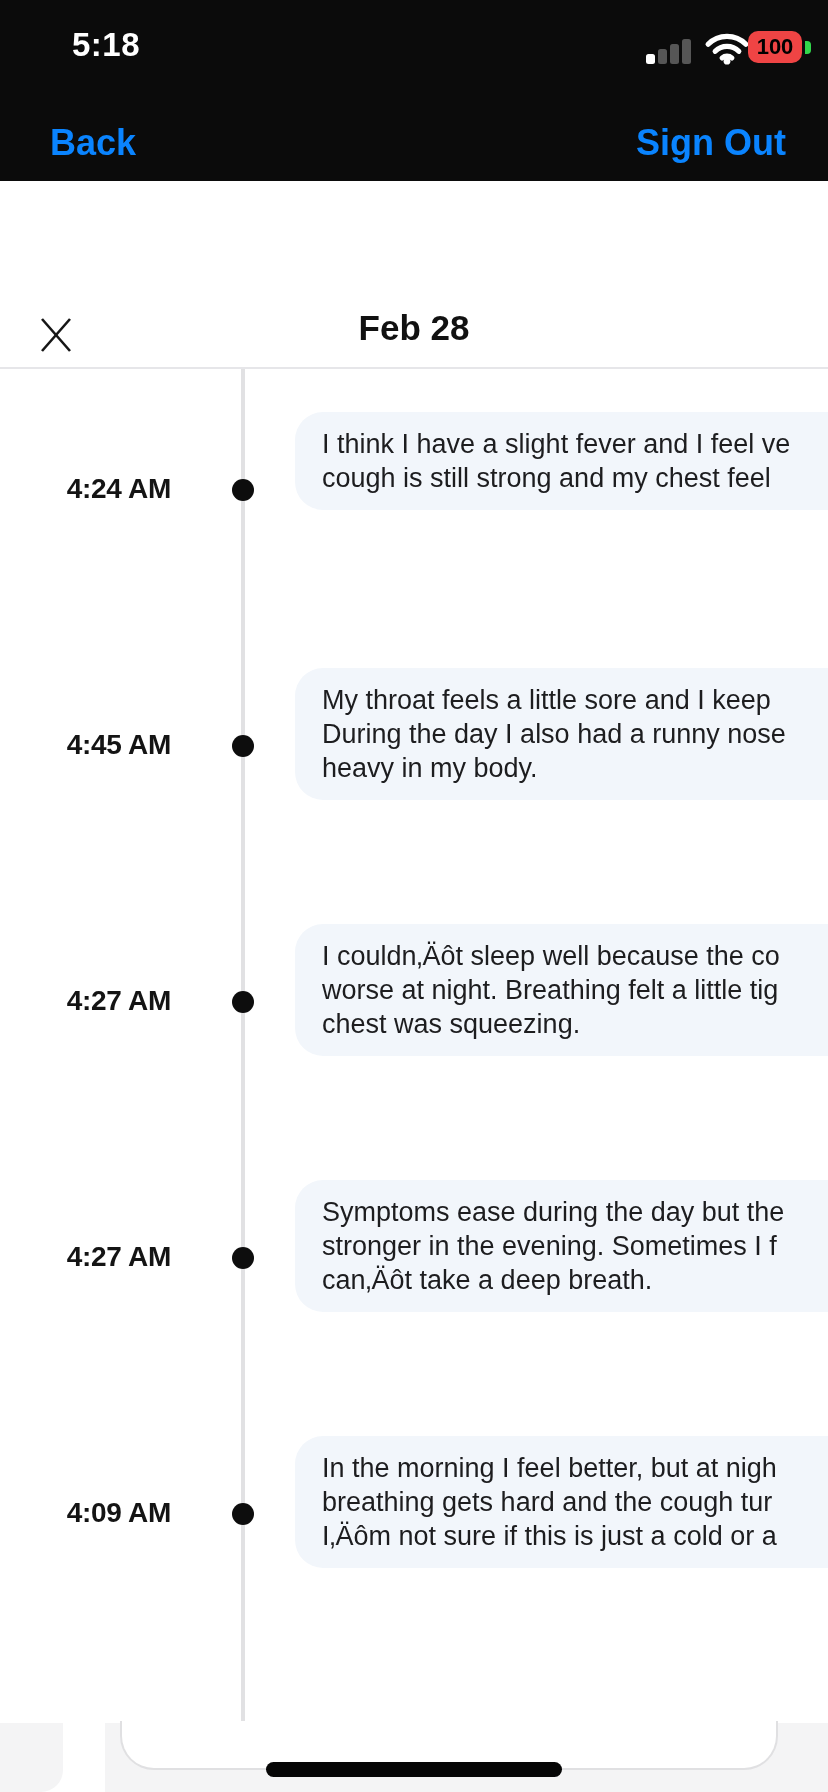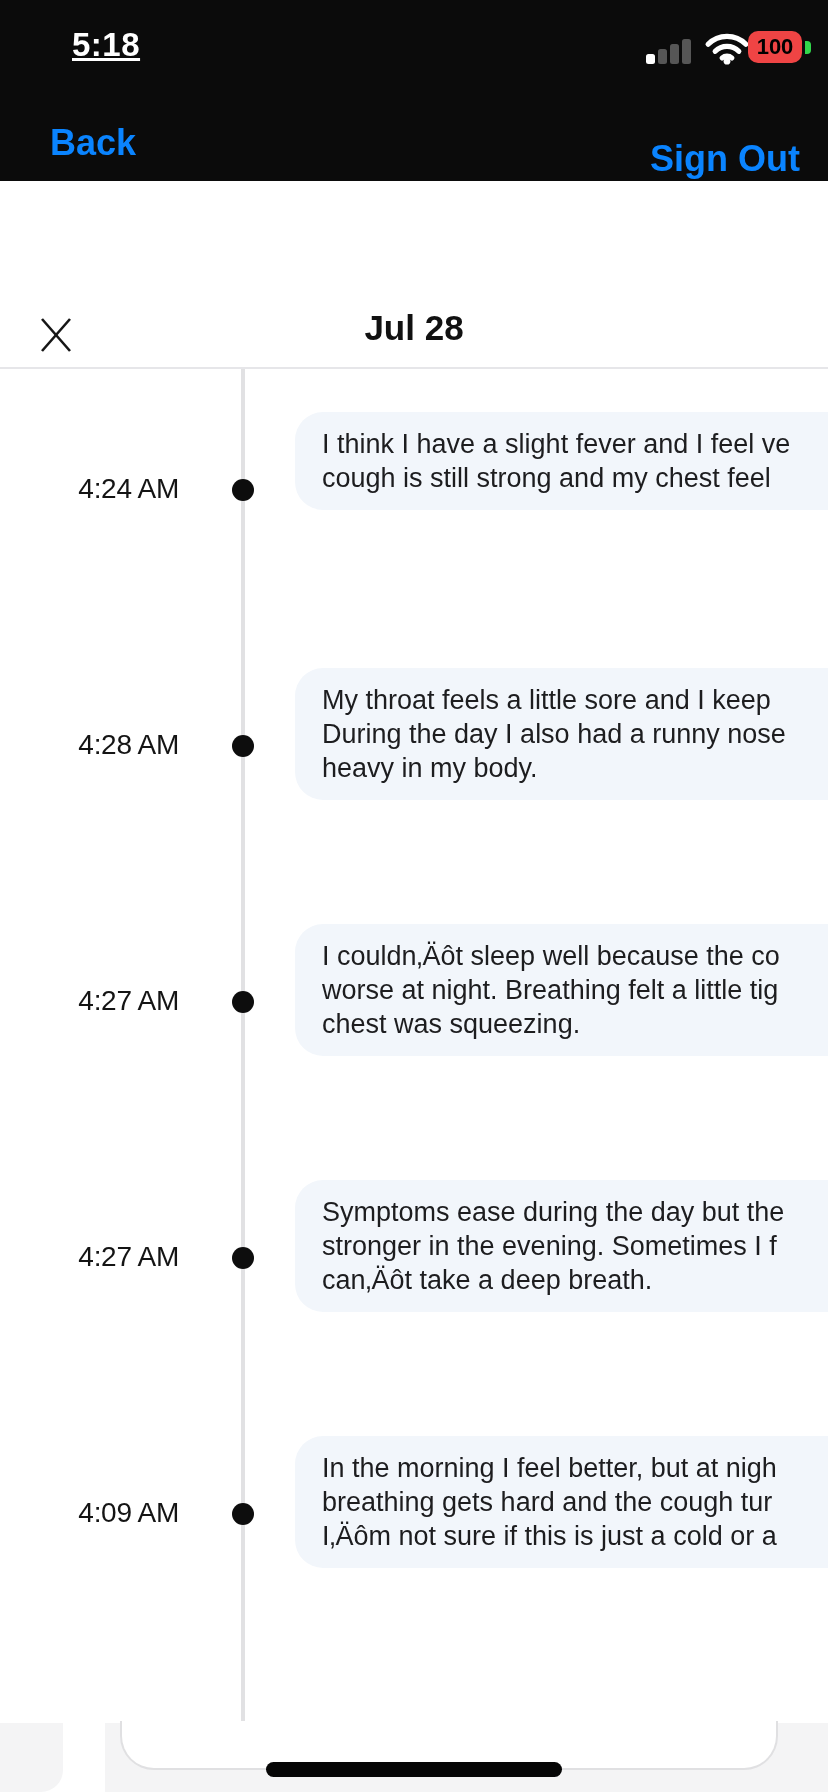--- a/index.html
+++ b/index.html
@@ -2,41 +2,41 @@
 <html style="--accent: #0a84ff; --bubble: #f2f6fb; --line: #e1e1e3; --dot: #0d0d0d; --battery-green: #32d74b;"><head>
 <meta charset="utf-8">
 <style>
   html,body{margin:0;padding:0;background:#fff;}
   #screen{
     position:relative;width:828px;height:1792px;overflow:hidden;background:#fff;
     font-family:"Liberation Sans", sans-serif;
   }
   
   .top-black{position:absolute;left:0;top:0;width:828px;height:181px;background:#0b0b0b;}
-  .status-time{position:absolute;left:72px;top:26px;color:#fff;font-size:33px;font-weight:700;letter-spacing:.5px;text-decoration:underline;}
+  .status-time{position:absolute;left:72px;top:26px;color:#fff;font-size:33px;font-weight:700;letter-spacing:.5px;}
   .cell-bars{position:absolute;left:646px;top:38px;width:50px;height:26px;}
   .cell-bars span{position:absolute;bottom:0;width:9px;border-radius:2.5px;background:#565656;}
   .cell-bars span:nth-child(1){left:0;height:10px;background:#fff;}
   .cell-bars span:nth-child(2){left:12px;height:15px;}
   .cell-bars span:nth-child(3){left:24px;height:20px;}
   .cell-bars span:nth-child(4){left:36px;height:25px;}
   .wifi{position:absolute;left:704px;top:31px;}
   .battery{position:absolute;left:748px;top:31px;width:54px;height:32px;background:#ef4444;border-radius:10px;
     display:flex;align-items:center;justify-content:center;color:#000;font-size:22px;font-weight:700;}
   .battery-tip{position:absolute;left:805px;top:41px;width:6px;height:13px;border-radius:0 4px 4px 0;background:var(--battery-green,#32d74b);}
   .nav-btn{position:absolute;top:122px;color:var(--accent,#0a84ff);font-size:36px;font-weight:700;cursor:pointer;}
   .nav-back{left:50px;}
-  .nav-signout{right:28px;margin-top:16px;}
+  .nav-signout{right:42px;}
   
   .close-btn{position:absolute;left:36px;top:315px;width:40px;height:40px;cursor:pointer;}
   .sheet-title{position:absolute;left:0;top:308px;width:828px;text-align:center;color:#111;font-size:35px;font-weight:700;}
   .header-divider{position:absolute;left:0;top:367px;width:828px;height:2px;background:#e6e6e9;}
   
   .tl-line{position:absolute;left:241px;top:369px;width:4px;height:1354px;background:var(--line,#e1e1e3);}
-  .tl-time{position:absolute;left:16px;width:163px;text-align:right;font-size:28px;font-weight:400;color:#141414;letter-spacing:-.3px;}
+  .tl-time{position:absolute;left:8px;width:163px;text-align:right;font-size:28px;font-weight:700;color:#141414;letter-spacing:-.3px;}
   .tl-dot{position:absolute;left:232px;width:22px;height:22px;border-radius:50%;background:var(--dot,#0d0d0d);}
   .bubble{position:absolute;left:295px;width:790px;background:var(--bubble,#f2f6fb);border-radius:28px;padding:15px 27px;box-sizing:border-box;}
   .bubble .bline{white-space:pre;font-size:27px;line-height:34px;color:#1d1d1f;}
   
   .bottom-grey-left{position:absolute;left:0;top:1723px;width:63px;height:69px;background:#f4f4f5;border-radius:0 0 22px 0;}
   .bottom-grey-band{position:absolute;left:105px;top:1723px;width:723px;height:69px;background:#f4f4f5;}
   .bottom-card{position:absolute;left:120px;top:1721px;width:658px;height:49px;background:#fff;
     border:2px solid #e0e0e2;border-top:none;border-radius:0 0 34px 34px;box-sizing:border-box;}
   .home-pill{position:absolute;left:266px;top:1762px;width:296px;height:15px;border-radius:8px;background:#060606;cursor:pointer;}
 </style>
@@ -66,32 +66,32 @@
     <div class="nav-btn nav-back">Back</div>
     <div class="nav-btn nav-signout">Sign Out</div>
   </div>
 
   <div class="close-btn">
     <svg width="40" height="40" viewBox="0 0 40 40">
       <line x1="6" y1="4" x2="34" y2="36" stroke="#161616" stroke-width="2.6"></line>
       <line x1="34" y1="4" x2="6" y2="36" stroke="#161616" stroke-width="2.6"></line>
     </svg>
   </div>
-  <div class="sheet-title">Jul 28</div>
+  <div class="sheet-title">Feb 28</div>
   <div class="header-divider"></div>
 
   <div class="tl-line"></div>
   <div id="timeline-entries">
       <div class="tl-time" style="top: 473px;">4:24 AM</div>
       <div class="tl-dot" style="top: 479px;"></div>
       <div class="bubble" style="top: 412px;">
         <div class="bline">I think I have a slight fever and I feel ve</div>
         <div class="bline">cough is still strong and my chest feel</div>
       </div>
-      <div class="tl-time" style="top: 729px;">4:28 AM</div>
+      <div class="tl-time" style="top: 729px;">4:45 AM</div>
       <div class="tl-dot" style="top: 735px;"></div>
       <div class="bubble" style="top: 668px;">
         <div class="bline">My throat feels a little sore and I keep</div>
         <div class="bline">During the day I also had a runny nose</div>
         <div class="bline">heavy in my body.</div>
       </div>
       <div class="tl-time" style="top: 985px;">4:27 AM</div>
       <div class="tl-dot" style="top: 991px;"></div>
       <div class="bubble" style="top: 924px;">
         <div class="bline">I couldn‚Äôt sleep well because the co</div>

